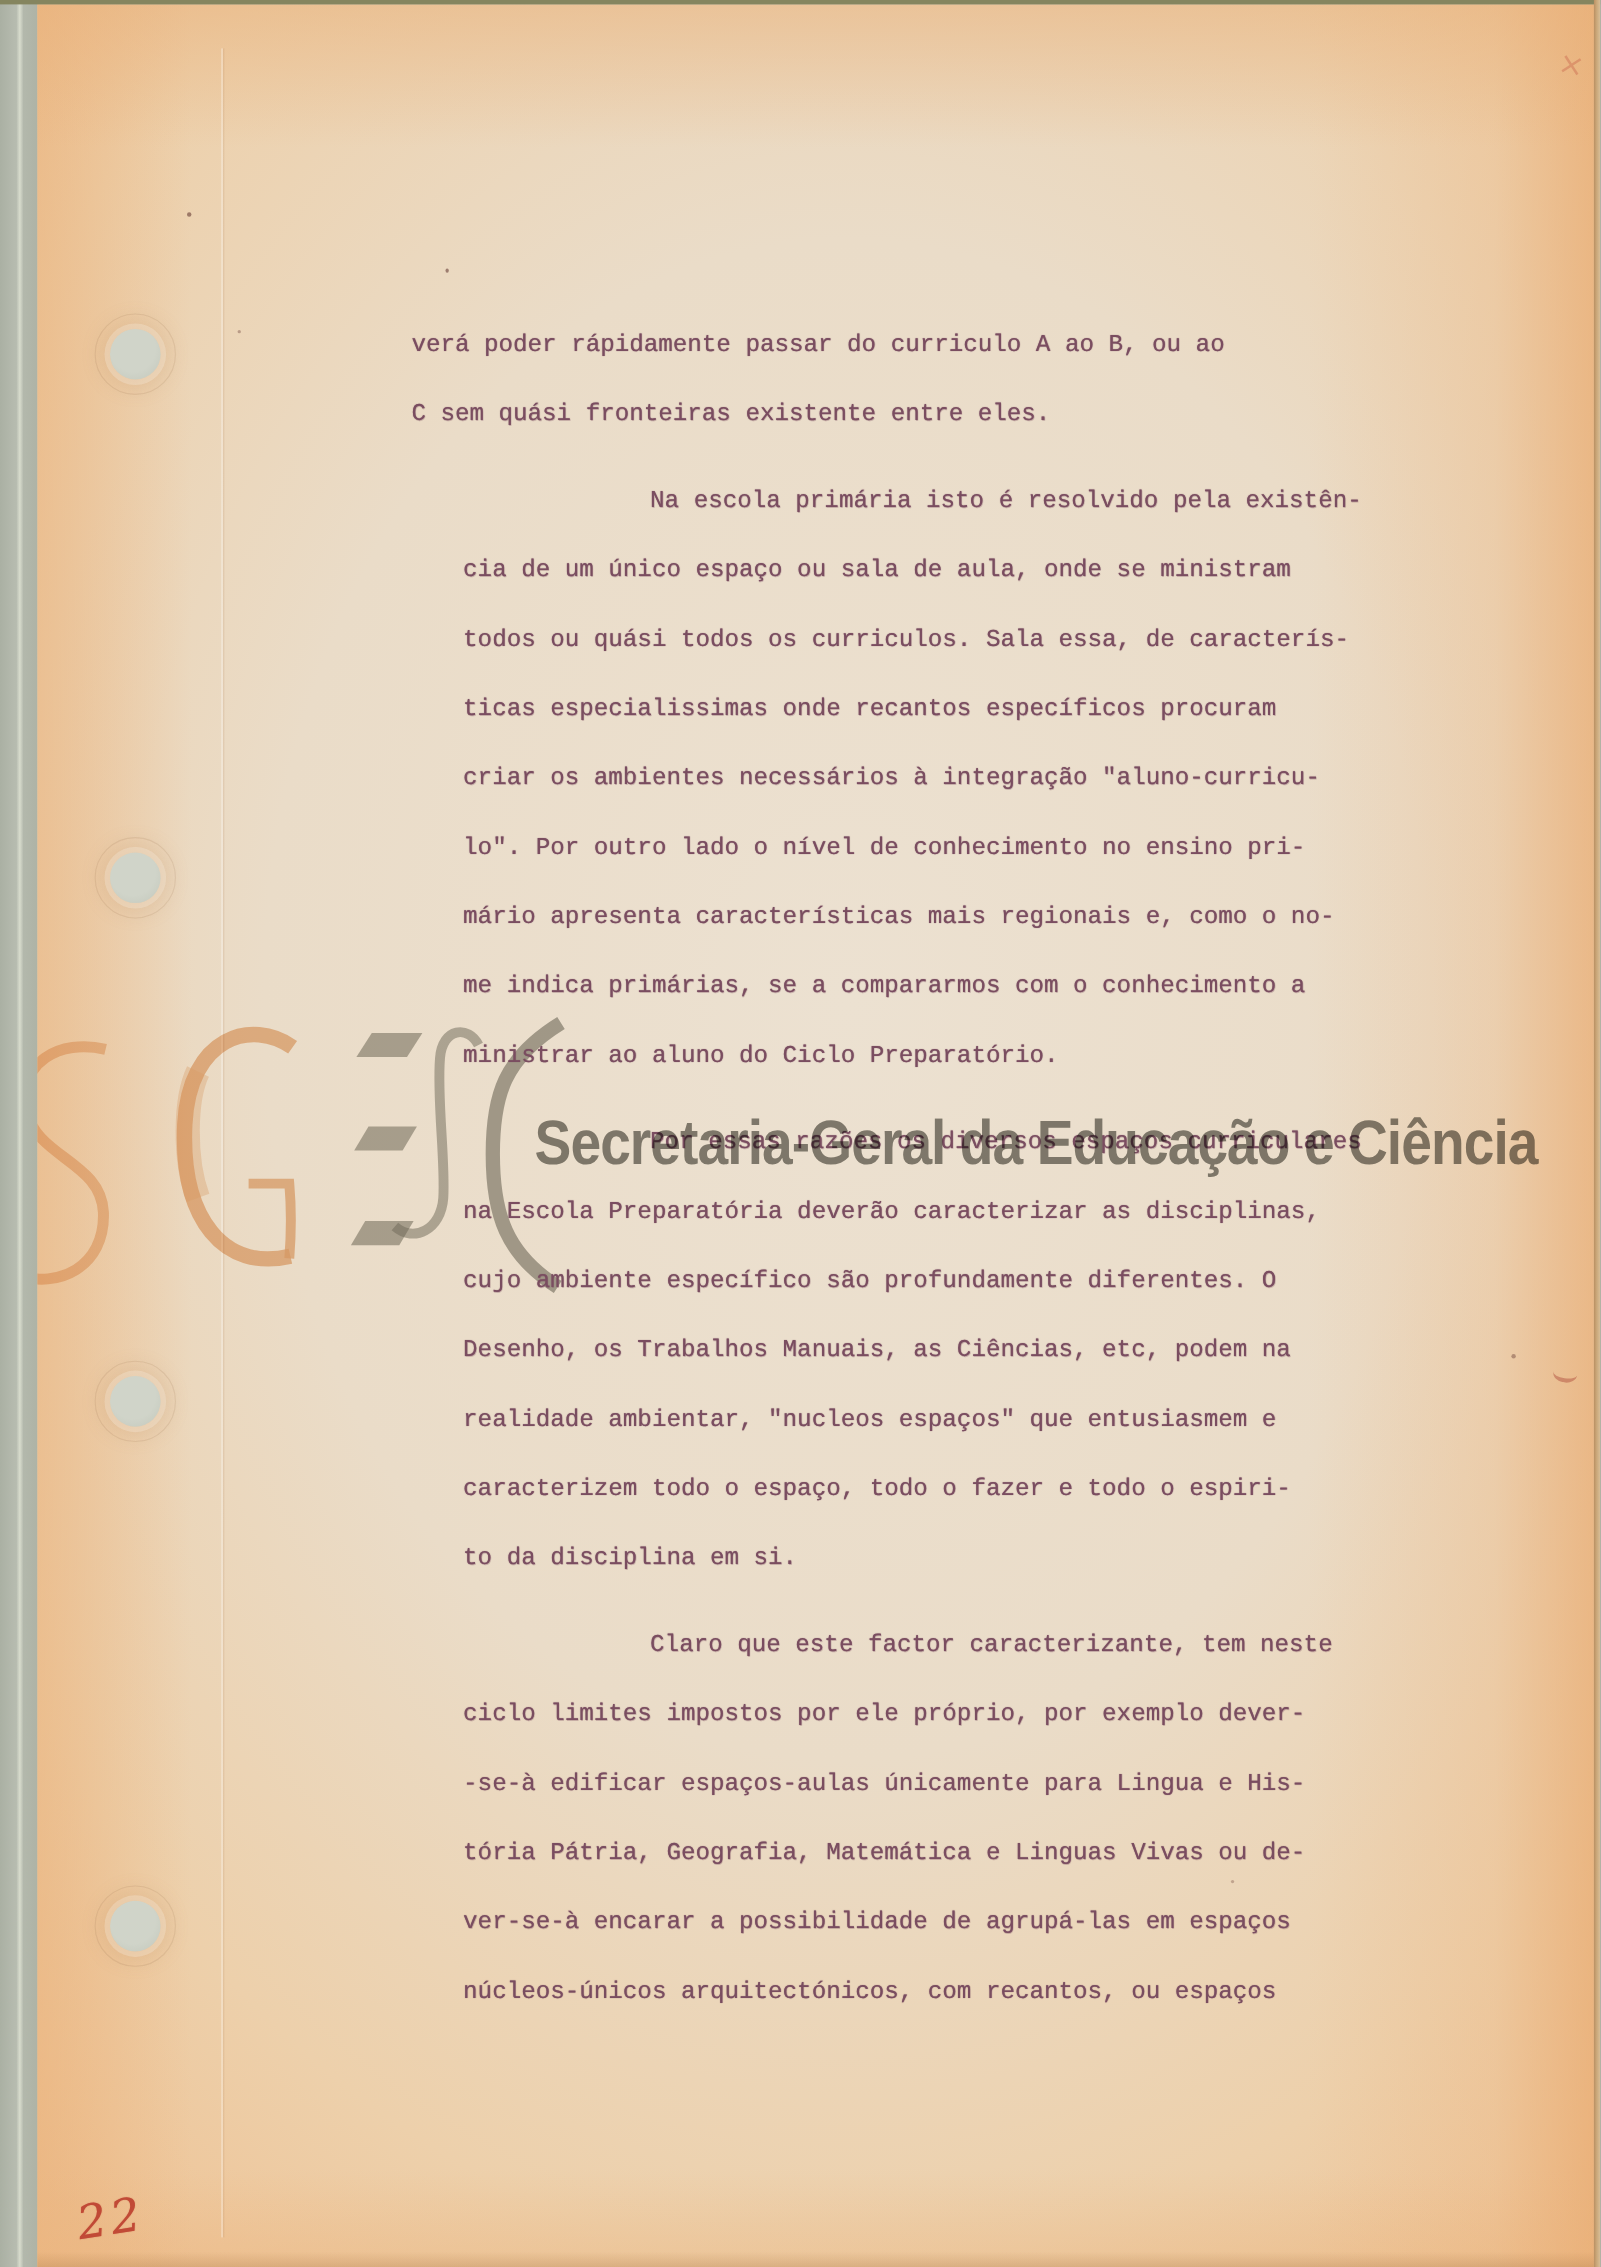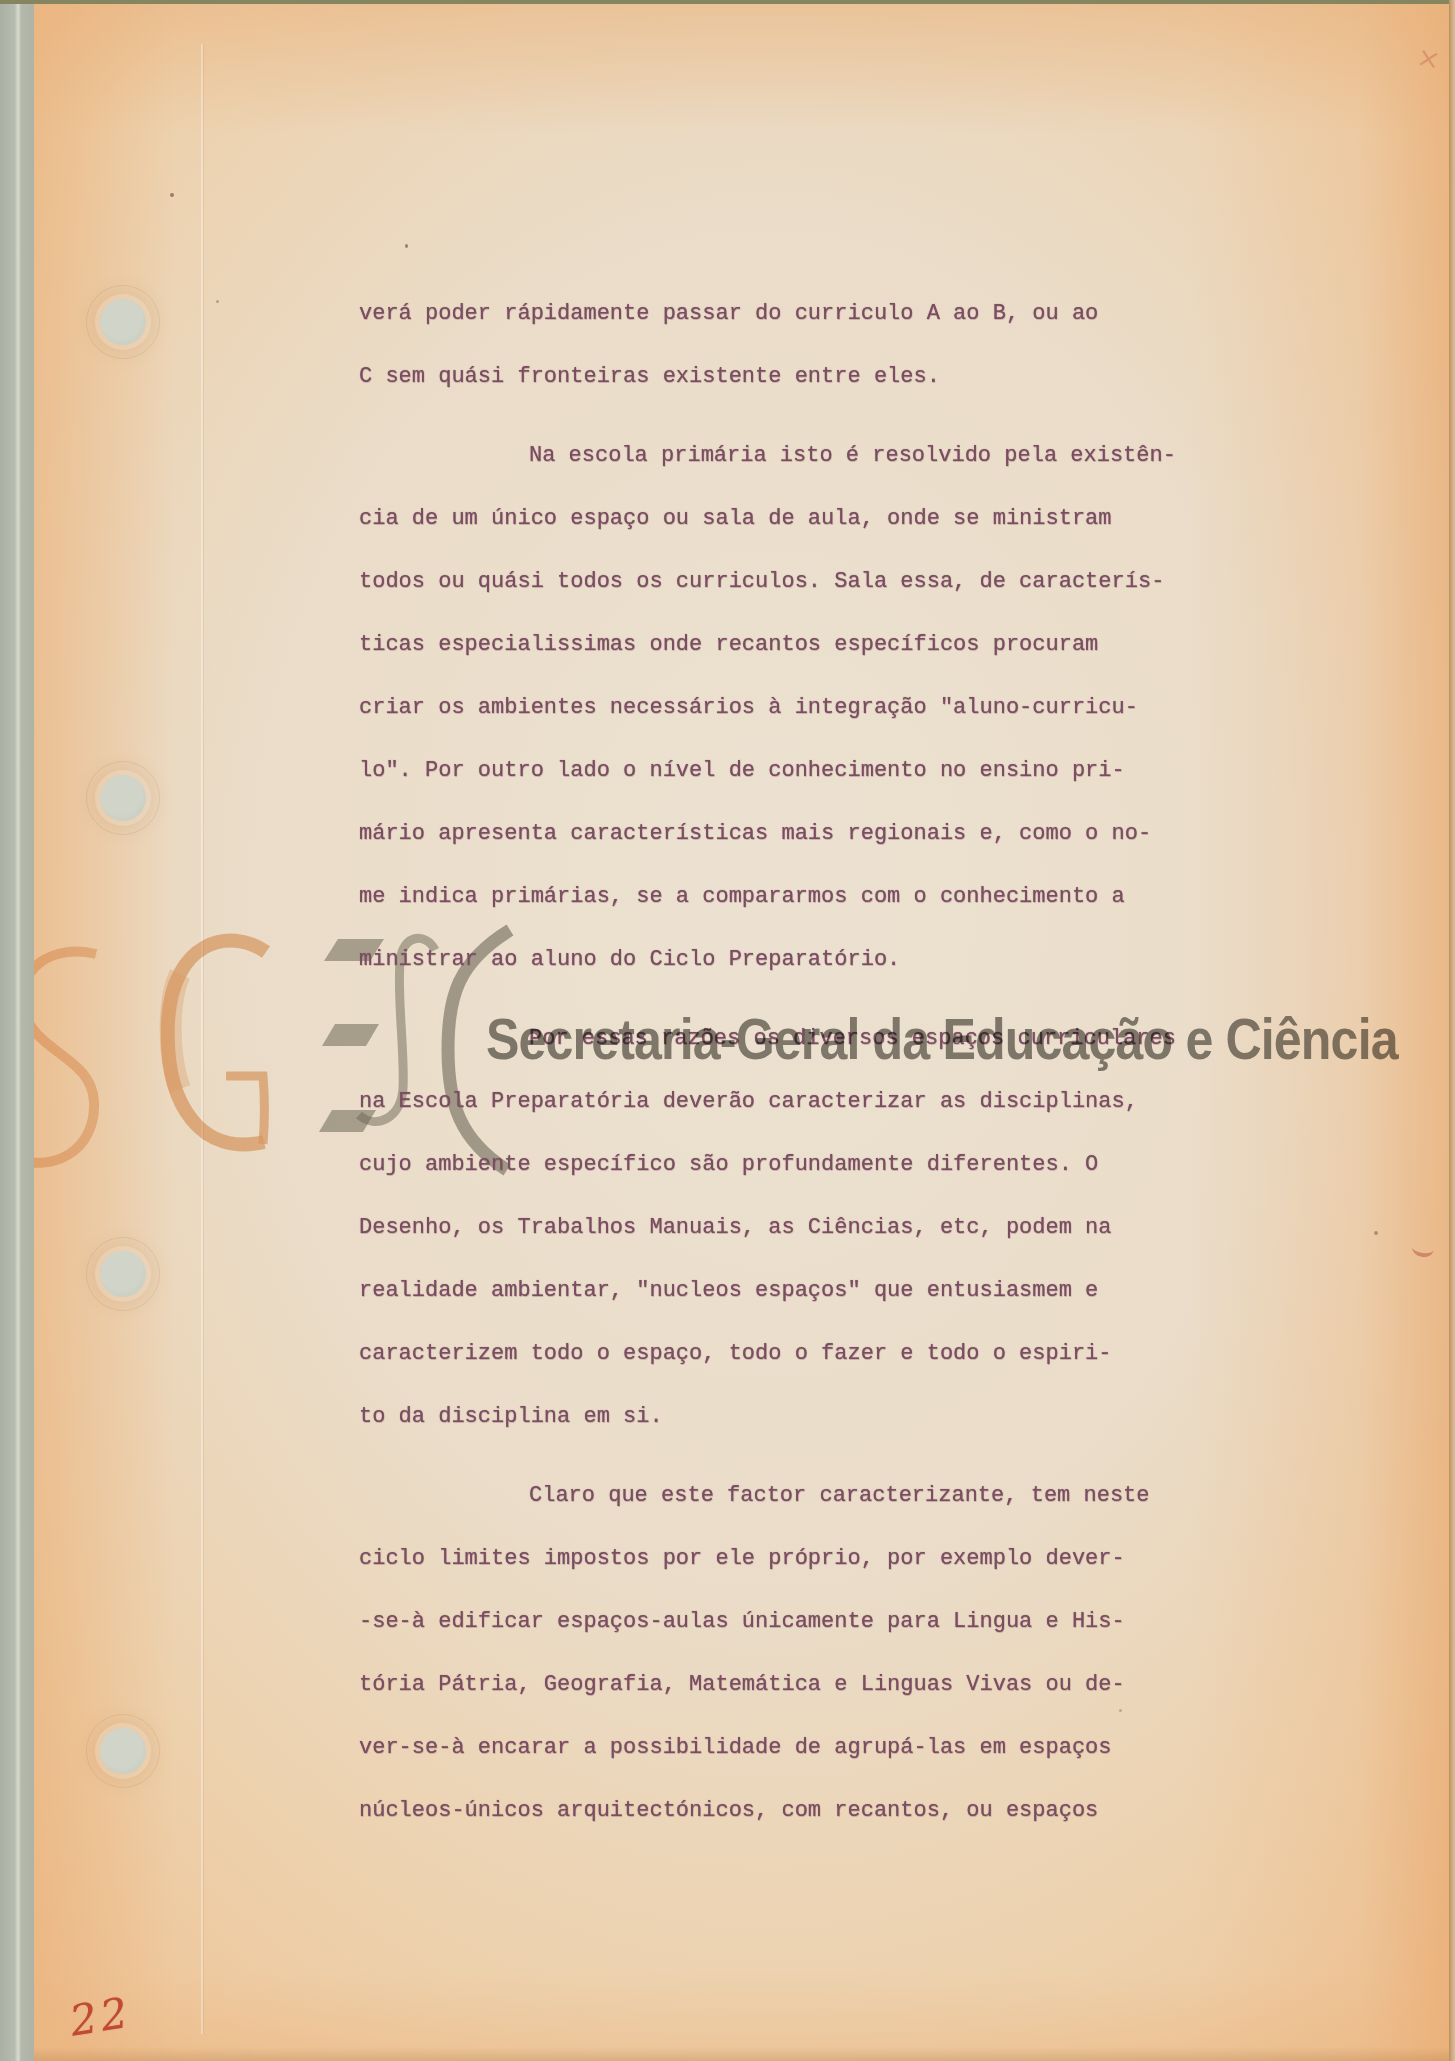--- a/index.html
+++ b/index.html
@@ -31,26 +31,26 @@
   .crease-v{position:absolute;left:167px;top:40px;width:3px;height:1990px;
     background:linear-gradient(90deg,rgba(255,255,255,.38) 0 2px,rgba(170,125,85,.20) 2px 3px);
     opacity:.8;}
   
   .hole{position:absolute;width:46px;height:46px;border-radius:50%;
     background:radial-gradient(circle at 45% 40%,#d0d4c9 0 55%,#c2c7bb 100%);
     box-shadow:0 0 0 5px rgba(250,240,225,.30), 0 0 18px 8px rgba(185,140,95,.22);}
   .hole::after{content:"";position:absolute;inset:-14px;border-radius:50%;
     border:1px solid rgba(150,110,75,.15);}
   
-  .typed{position:absolute;left:325px;top:278px;width:860px;
+  .typed{position:absolute;left:340px;top:278px;width:860px;
     font-family:"Liberation Mono",monospace;font-size:22px;line-height:63px;
     color:#7a4d60;text-shadow:0 0 1px rgba(122,77,96,.75),0.5px 0.5px 0 rgba(122,77,96,.25);
     white-space:pre;}
   .para{margin:0;}
-  .para + .para{margin-top:16px;}
+  .para + .para{margin-top:16px;margin-left:47px;}
   .para.indent .line:first-child{text-indent:170px;}
   
   .watermark-text{position:absolute;left:452px;top:1002px;
     font-family:"Liberation Sans",sans-serif;font-weight:bold;font-size:57px;
     letter-spacing:-1px;white-space:nowrap;color:#6e6d66;opacity:.82;
     transform:scaleX(.88);transform-origin:left center;mix-blend-mode:multiply;}
   
   .logo{position:absolute;left:0;top:900px;width:500px;height:300px;mix-blend-mode:multiply;}
   .sr-only{position:absolute;width:1px;height:1px;overflow:hidden;clip:rect(0 0 0 0);white-space:nowrap;}
   

